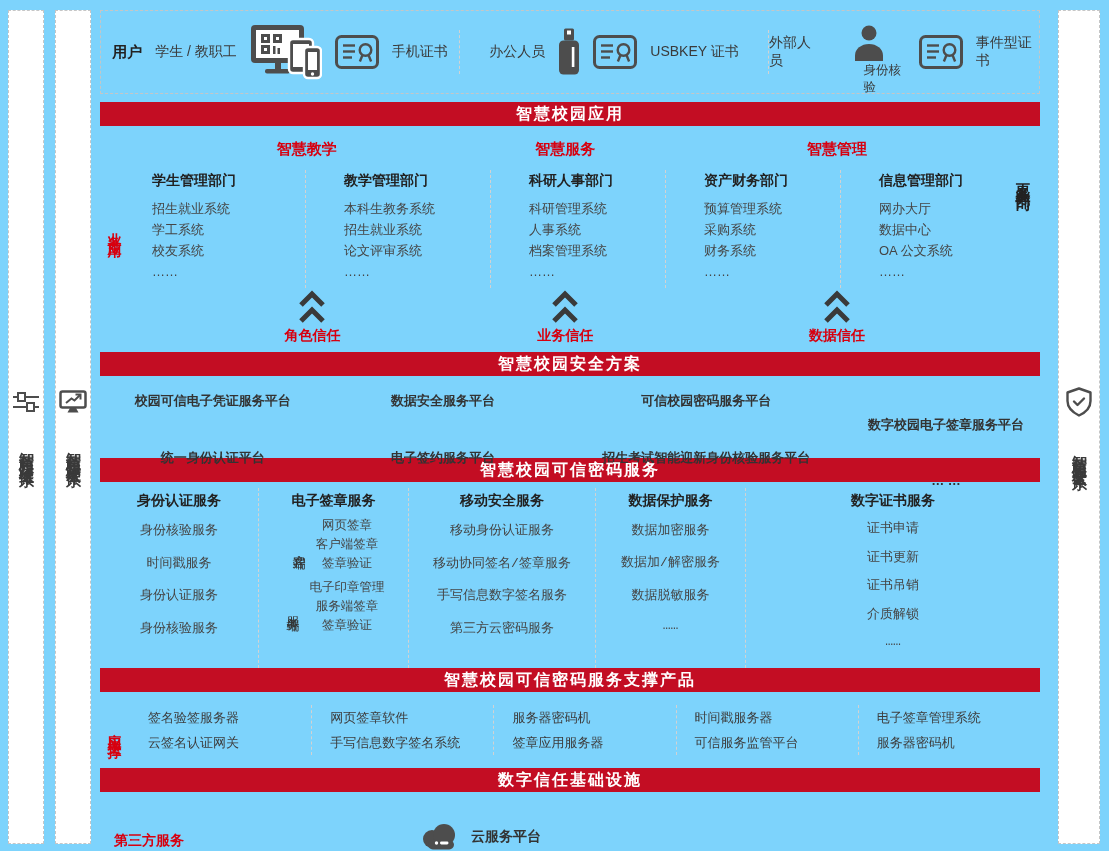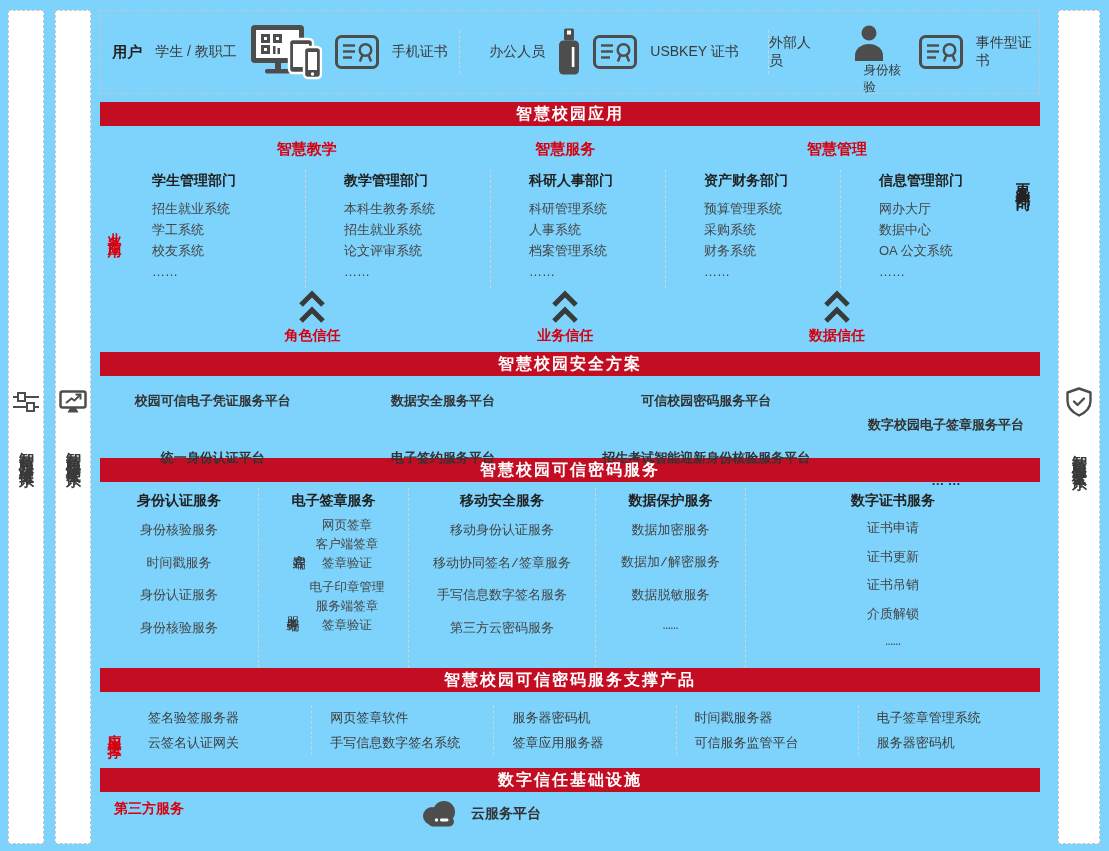--- a/index.html
+++ b/index.html
@@ -78,21 +78,21 @@
   .siggrp{display:flex;align-items:center;justify-content:center;gap:9px;margin-top:8px;}
   .vside{writing-mode:vertical-rl;text-orientation:upright;font-size:13px;color:#333;letter-spacing:1px;}
   .sigitems{display:flex;flex-direction:column;gap:3px;font-size:12.5px;line-height:16px;
             text-align:center;color:#454545;white-space:nowrap;}
 
   .supportrow{display:flex;align-items:center;height:64px;margin-top:6px;margin-bottom:6px;}
   .supside{flex:0 0 30px;display:flex;align-items:center;justify-content:center;}
   .supcol{flex:1;box-sizing:border-box;padding-left:18px;font-size:13px;line-height:25px;color:#3d3d3d;white-space:nowrap;}
   .supcol+.supcol{border-left:1px dashed #d2d2d2;}
 
-  .thirdrow{display:flex;align-items:flex-start;height:50px;margin-top:8px;}
+  .thirdrow{display:flex;align-items:flex-end;height:50px;margin-top:8px;}
   .thirdlabel{flex:0 0 135px;margin-left:14px;color:#d7000f;font-weight:bold;font-size:14px;}
   .thirditem{display:flex;align-items:center;gap:12px;font-size:14px;color:#333;font-weight:600;}
   .ti1{margin-left:105px;}
   .ti2{margin-left:170px;}
 
   .icon{display:inline-flex;flex:none;}
 </style>
 </head>
 <body>
 

